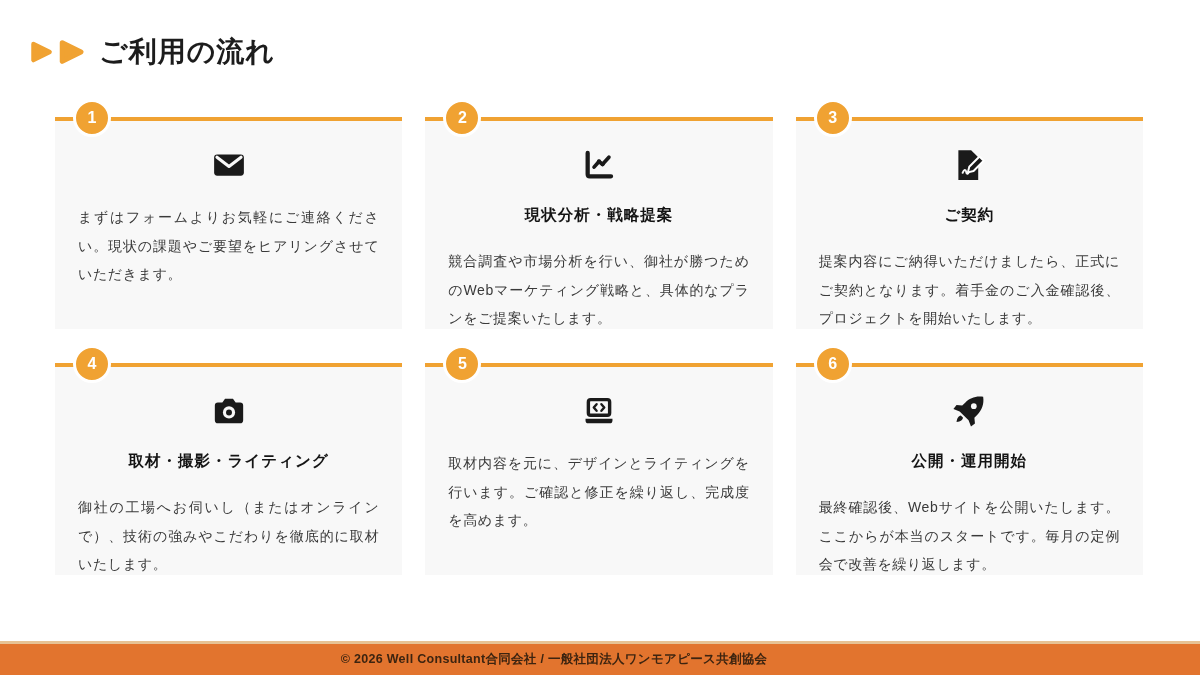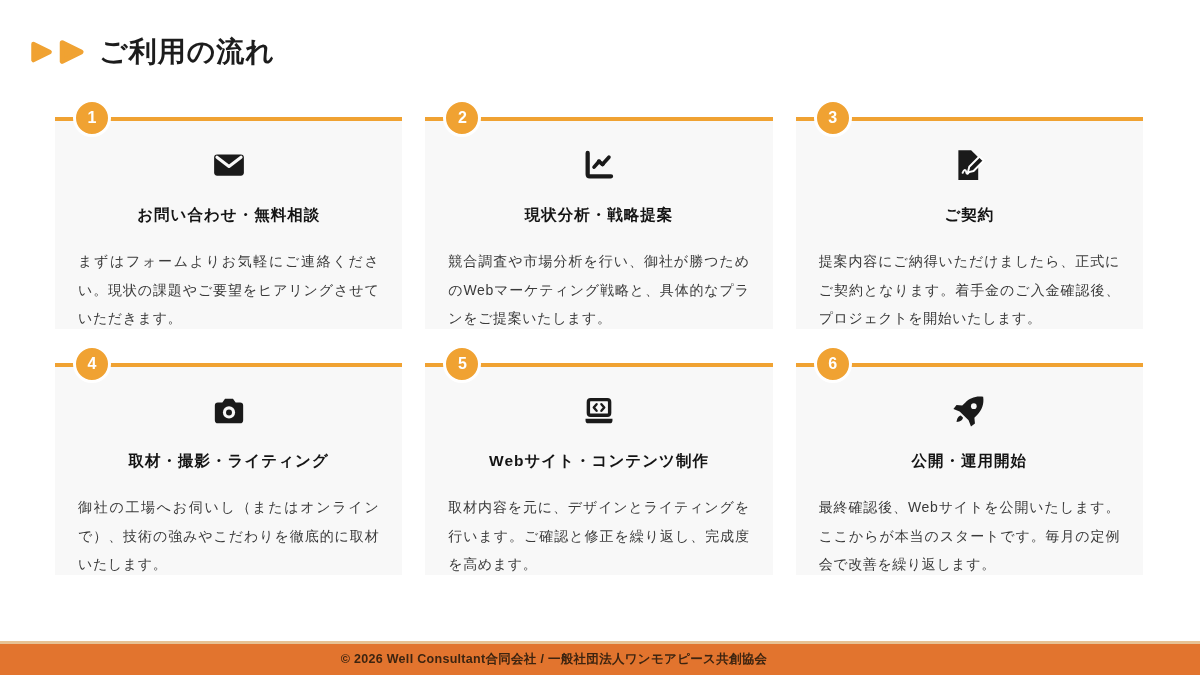--- a/index.html
+++ b/index.html
@@ -119,21 +119,20 @@
 <div class="steps-grid">
 
   <div class="step-card">
     <div class="step-badge">1</div>
     <div class="step-icon">
       <svg width="34" height="34" viewBox="0 0 24 24">
         <rect x="1.5" y="4.5" width="21" height="15" rx="2.2" fill="#1a1a1a"></rect>
         <path d="M3.5 6.5 L12 13 L20.5 6.5" fill="none" stroke="#f8f8f8" stroke-width="2.2" stroke-linecap="round" stroke-linejoin="round"></path>
       </svg>
     </div>
-    <div class="step-title">お問い合わせ・無料相談</div>
     <div class="step-body">まずはフォームよりお気軽にご連絡ください。現状の課題やご要望をヒアリングさせていただきます。</div>
   </div>
 
   <div class="step-card">
     <div class="step-badge">2</div>
     <div class="step-icon">
       <svg width="34" height="34" viewBox="0 0 24 24">
         <path d="M4 3.5 V18.5 Q4 20 5.5 20 H20.5" fill="none" stroke="#1a1a1a" stroke-width="3" stroke-linecap="round"></path>
         <path d="M8.5 13.5 L12 9.5 L14.5 11.5 L19 6.5" fill="none" stroke="#1a1a1a" stroke-width="2.6" stroke-linecap="round" stroke-linejoin="round"></path>
         <circle cx="12" cy="9.5" r="1.5" fill="#1a1a1a"></circle>
@@ -173,21 +172,20 @@
   <div class="step-card">
     <div class="step-badge">5</div>
     <div class="step-icon">
       <svg width="34" height="34" viewBox="0 0 24 24">
         <rect x="4.5" y="4" width="15" height="11" rx="1.6" fill="none" stroke="#1a1a1a" stroke-width="2.4"></rect>
         <path d="M10.3 7.2 L8.3 9.5 L10.3 11.8" fill="none" stroke="#1a1a1a" stroke-width="1.7" stroke-linecap="round" stroke-linejoin="round"></path>
         <path d="M13.7 7.2 L15.7 9.5 L13.7 11.8" fill="none" stroke="#1a1a1a" stroke-width="1.7" stroke-linecap="round" stroke-linejoin="round"></path>
         <path d="M2.5 17.5 h19 v1.2 a2 2 0 0 1 -2 2 h-15 a2 2 0 0 1 -2 -2 z" fill="#1a1a1a"></path>
       </svg>
     </div>
-    <div class="step-title">Webサイト・コンテンツ制作</div>
     <div class="step-body">取材内容を元に、デザインとライティングを行います。ご確認と修正を繰り返し、完成度を高めます。</div>
   </div>
 
   <div class="step-card">
     <div class="step-badge">6</div>
     <div class="step-icon">
       <svg width="34" height="34" viewBox="0 0 24 24">
         <path d="M22 2 c-5.2 -.8 -9.6 1 -12.7 4.1 L7.2 8.2 l-4 -.4 L1 10.6 l4.4 1.7 6.3 6.3 1.7 4.4 2.8 -2.2 -.4 -4 2.1 -2.1 C21 11.6 22.8 7.2 22 2 z" fill="#1a1a1a"></path>
         <path d="M6.2 15.2 c-1.6 .4 -2.6 1.6 -3 4.6 3 -.4 4.2 -1.4 4.6 -3 z" fill="#1a1a1a"></path>
         <circle cx="15.4" cy="8.6" r="2" fill="#f8f8f8"></circle>

